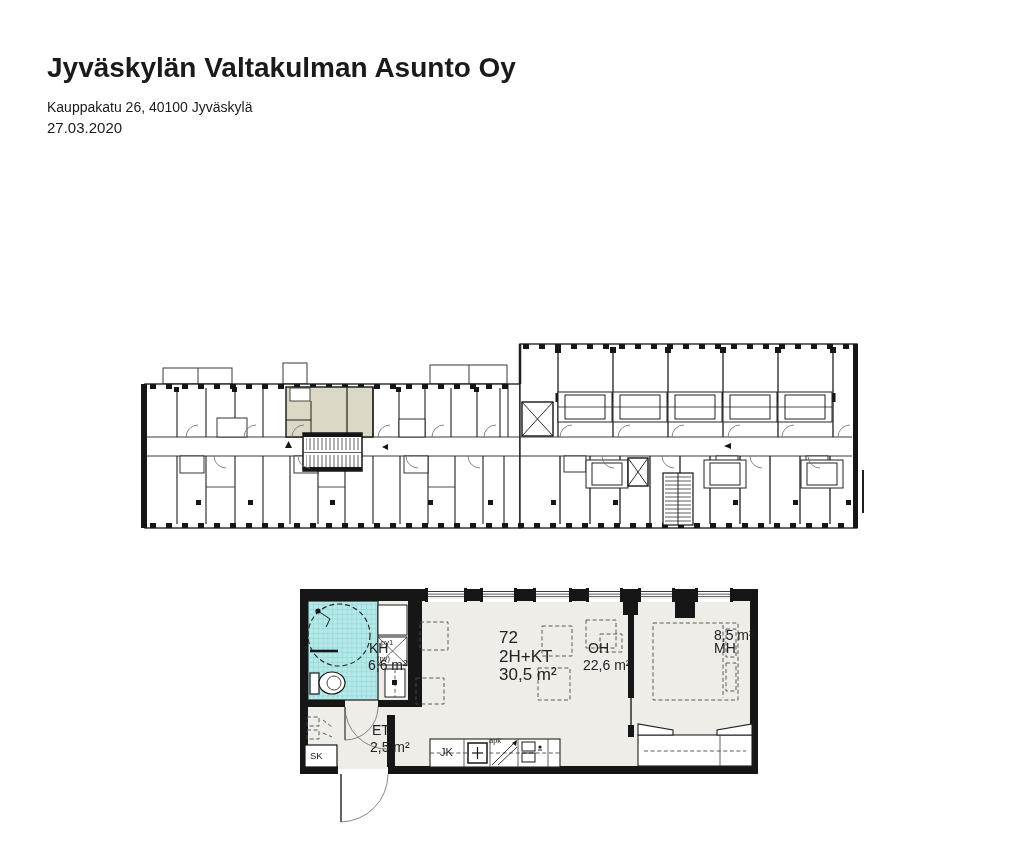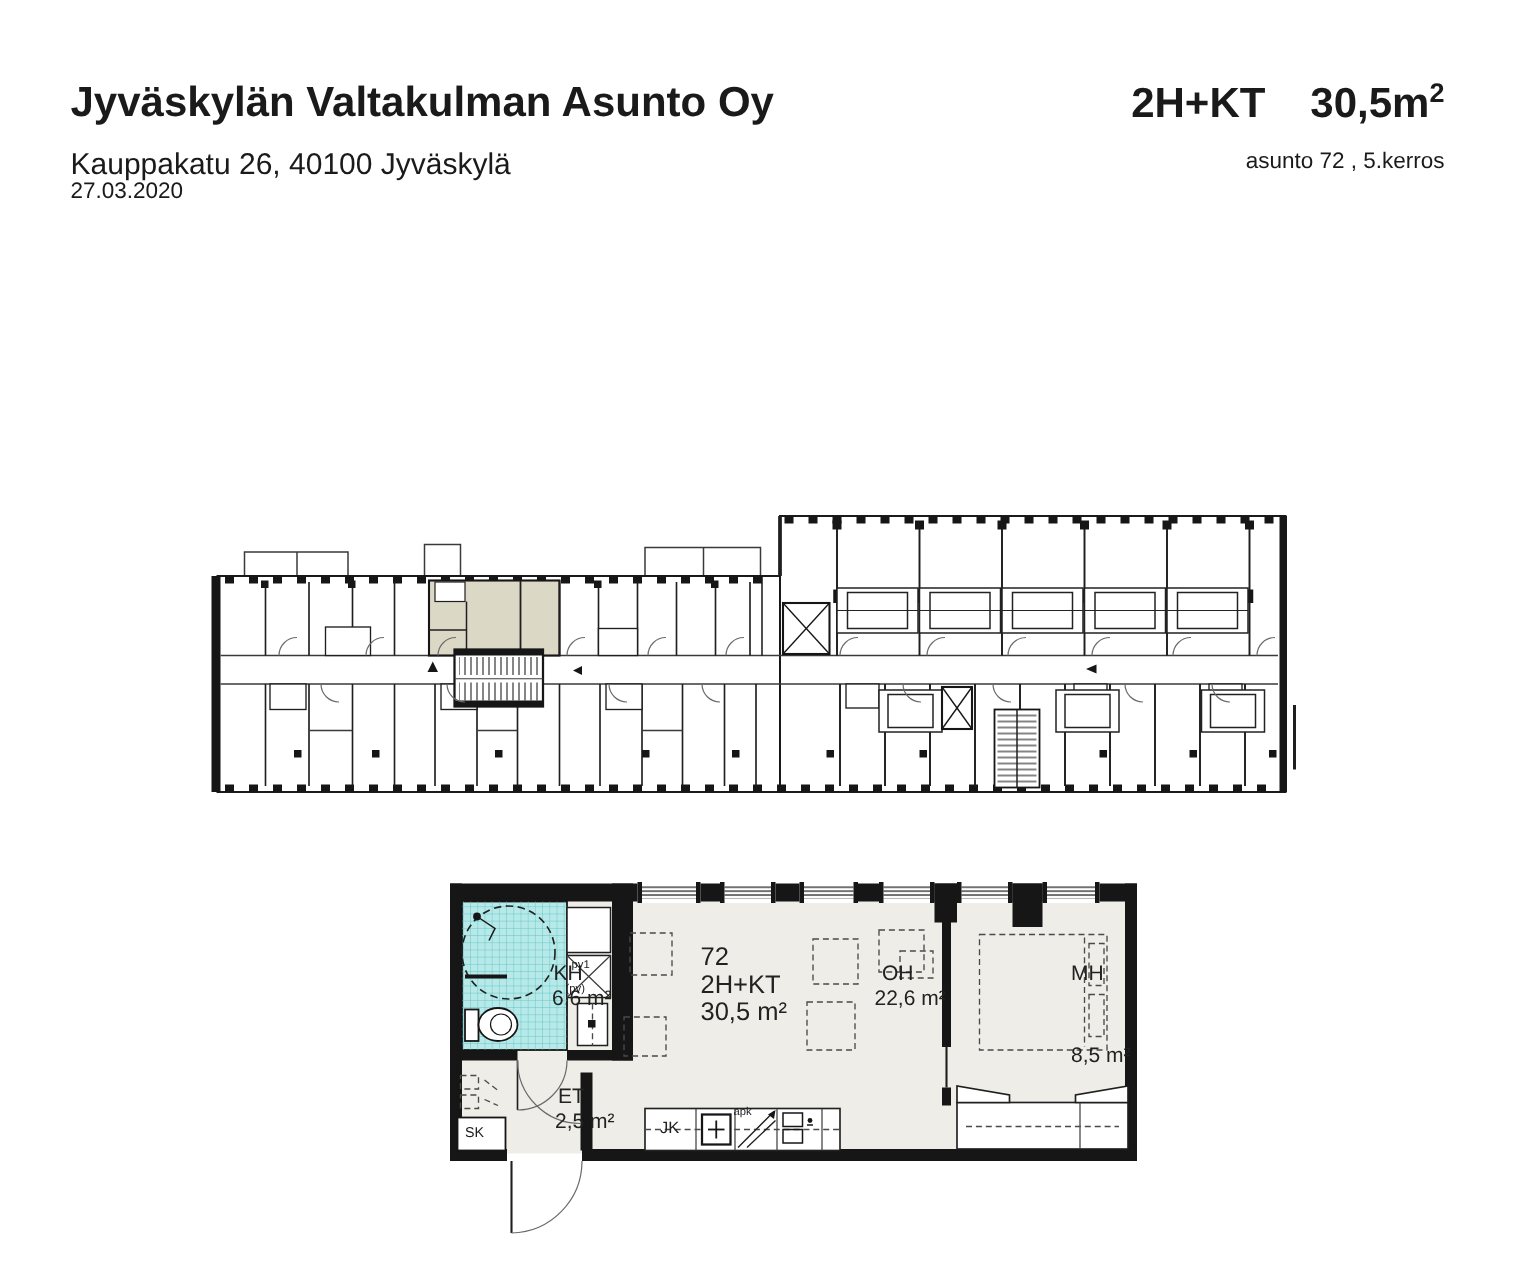--- a/index.html
+++ b/index.html
@@ -2,21 +2,21 @@
 <html style="--highlighted-unit: #dcd8c6; --bathroom-tile: #b7e9e9; --apartment-floor: #eeede7; --wall: #161616;"><head>
 <meta charset="utf-8">
 <style>
   html,body{margin:0;padding:0;background:#ffffff;}
   .page{
     position:relative;width:1020px;height:854px;background:#fff;overflow:hidden;
     font-family:"Liberation Sans",sans-serif;color:#1a1a1a;
   }
   
   .hdr-title{position:absolute;left:47px;top:52px;font-size:28px;font-weight:bold;letter-spacing:0;}
-  .hdr-address{position:absolute;left:47px;top:99px;font-size:20px;}
+  .hdr-address{position:absolute;left:47px;top:99px;font-size:14px;}
   .hdr-date{position:absolute;left:47px;top:119px;font-size:15px;}
   .hdr-right{position:absolute;right:57px;top:52px;text-align:right;}
   .hdr-type-line{font-size:28px;font-weight:bold;white-space:nowrap;}
   .hdr-type-line .gap{display:inline-block;width:30px;}
   .hdr-type-line sup{font-size:18px;}
   .hdr-apt{margin-top:14px;font-size:15px;}
   
   .overview-svg{position:absolute;left:0;top:335px;}
   .detail-svg{position:absolute;left:290px;top:585px;}
   svg .wall{fill:var(--wall,#161616);}
@@ -24,40 +24,34 @@
   svg .tile{fill:var(--bathroom-tile,#b7e9e9);}
   svg .hl{fill:var(--highlighted-unit,#dcd8c6);}
   svg .ln{stroke:#1f1f1f;fill:none;}
   svg .thin{stroke:#3a3a3a;fill:none;}
   svg .arc{stroke:#6a6a6a;stroke-width:0.8;fill:none;}
   svg .dash{stroke:#4a4a4a;stroke-width:0.9;fill:none;stroke-dasharray:4 2.6;}
   svg .white{fill:#ffffff;}
   
   .plan-label{position:absolute;white-space:nowrap;color:#222;line-height:1;}
   .lbl-room{font-size:14px;margin-left:28px;}
-  .lbl-main{font-size:17px;}
+  .lbl-main{font-size:17px;margin-left:32px;}
   .lbl-sm{font-size:11px;}
   .lbl-xs{font-size:9.5px;}
   .lbl-xxs{font-size:7.5px;text-align:right;}
 </style>
 </head>
 <body>
 
 <div class="page">
 
   <div class="hdr-title">Jyväskylän Valtakulman Asunto Oy</div>
   <div class="hdr-address">Kauppakatu 26, 40100 Jyväskylä</div>
   <div class="hdr-date">27.03.2020</div>
 
-  <div class="hdr-right">
-    <div class="hdr-type-line">
-      <span>2H+KT</span><span class="gap"></span><span>30,5m</span><sup>2</sup>
-    </div>
-    <div class="hdr-apt">asunto 72 , 5.kerros</div>
-  </div>
 
   <svg class="overview-svg" width="1024" height="205" viewBox="0 0 1024 205">
     <defs>
       <pattern id="hatchV" width="4" height="6" patternUnits="userSpaceOnUse">
         <line x1="2" y1="0" x2="2" y2="6" stroke="#333" stroke-width="0.8"></line>
       </pattern>
       <pattern id="hatchH" width="6" height="4" patternUnits="userSpaceOnUse">
         <line x1="0" y1="2" x2="6" y2="2" stroke="#333" stroke-width="0.8"></line>
       </pattern>
     </defs>
@@ -452,21 +446,21 @@
     <div class="plan-label lbl-room" style="left:341px;top:641px">KH</div>
     <div class="plan-label lbl-room" style="left:340px;top:658px">6,6 m²</div>
 
     <div class="plan-label lbl-room" style="left:344px;top:723px">ET</div>
     <div class="plan-label lbl-room" style="left:342px;top:740px">2,5 m²</div>
 
     <div class="plan-label lbl-room" style="left:560px;top:641px">OH</div>
     <div class="plan-label lbl-room" style="left:555px;top:658px">22,6 m²</div>
 
     <div class="plan-label lbl-room" style="left:686px;top:641px">MH</div>
-    <div class="plan-label lbl-room" style="left:686px;top:696px">8,5 m²</div>
+    <div class="plan-label lbl-room" style="left:686px;top:628px">8,5 m²</div>
 
     <div class="plan-label lbl-sm" style="left:440px;top:747px">JK</div>
     <div class="plan-label lbl-xs" style="left:310px;top:751px">SK</div>
     <div class="plan-label lbl-xxs" style="left:381px;top:639px">py1</div>
     <div class="plan-label lbl-xxs" style="left:377px;top:655px">(pv)</div>
     <div class="plan-label lbl-xxs" style="left:489px;top:737px">apk</div>
   </div>
 
 </div>
 

